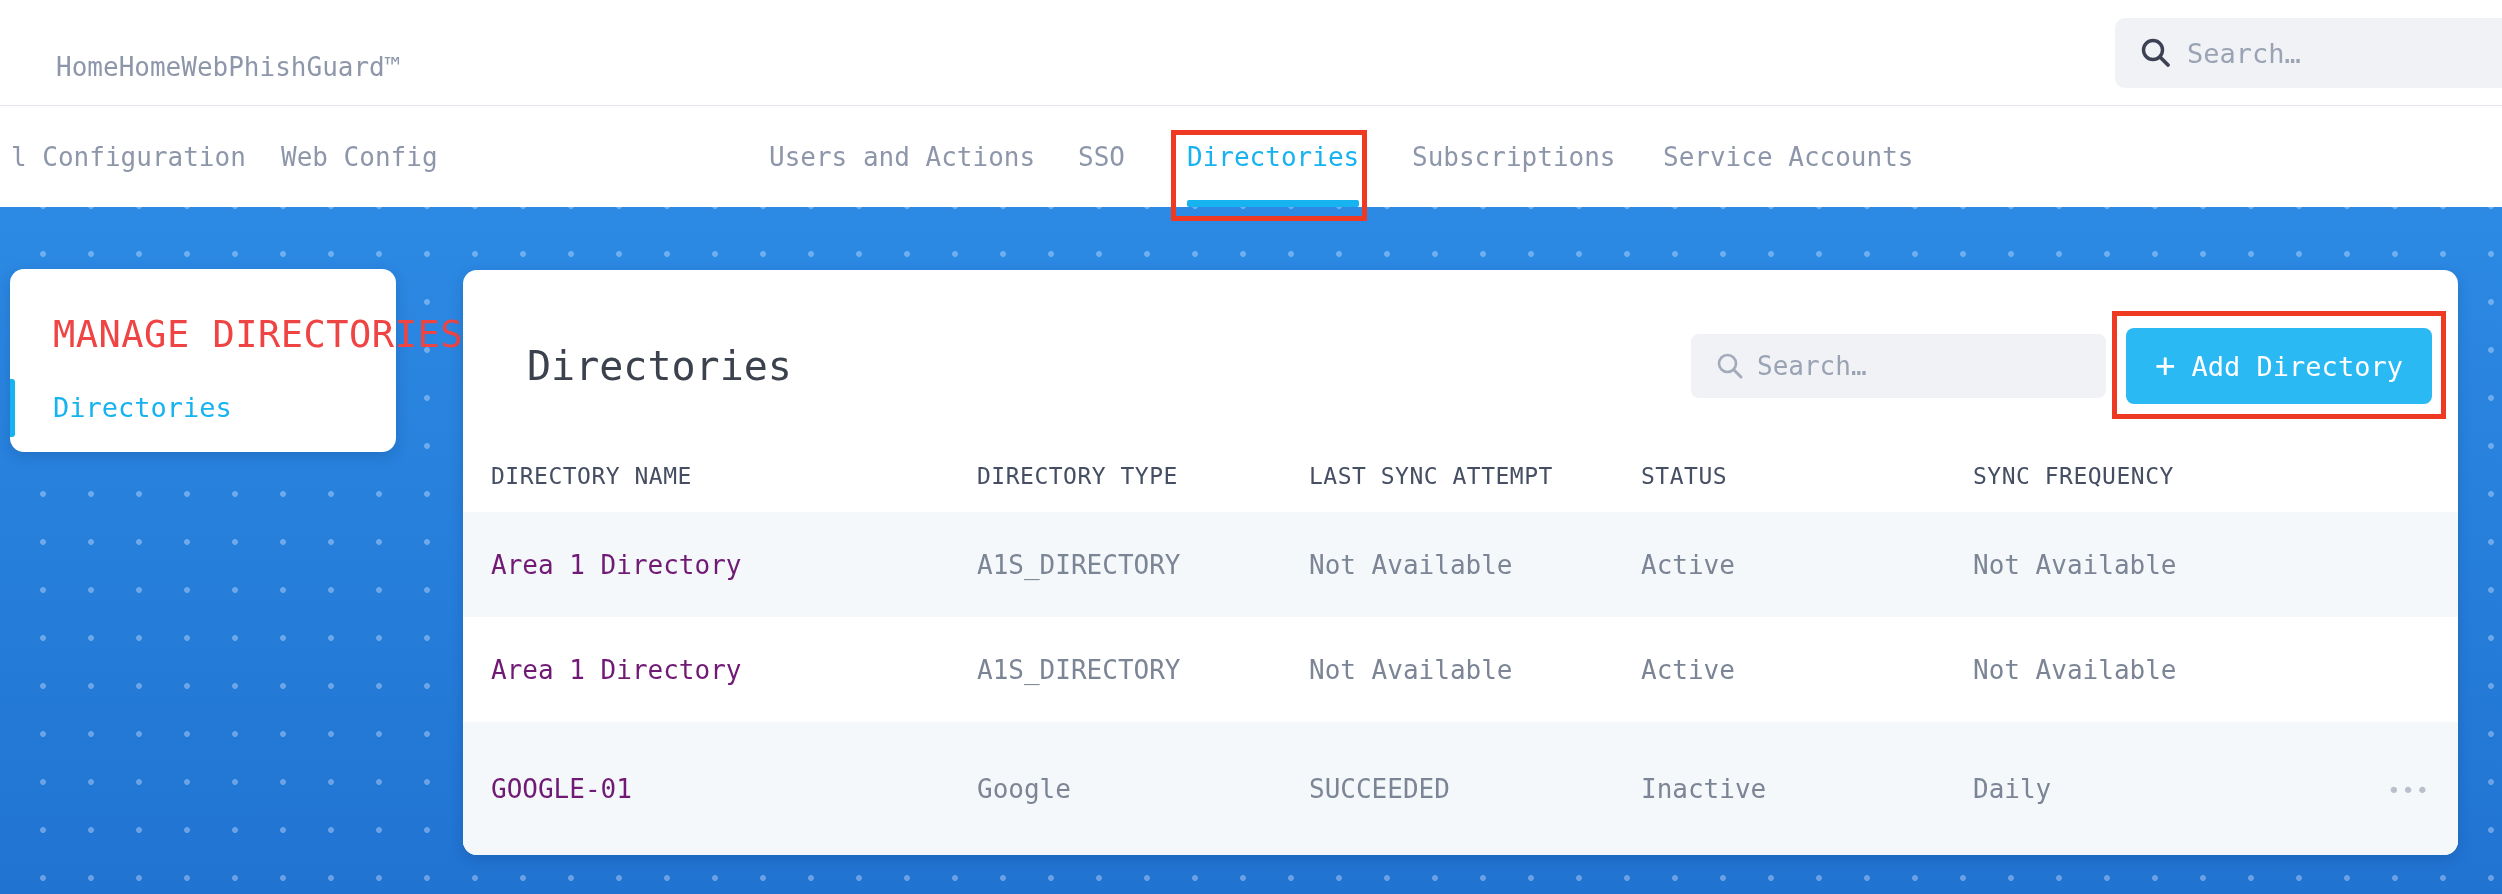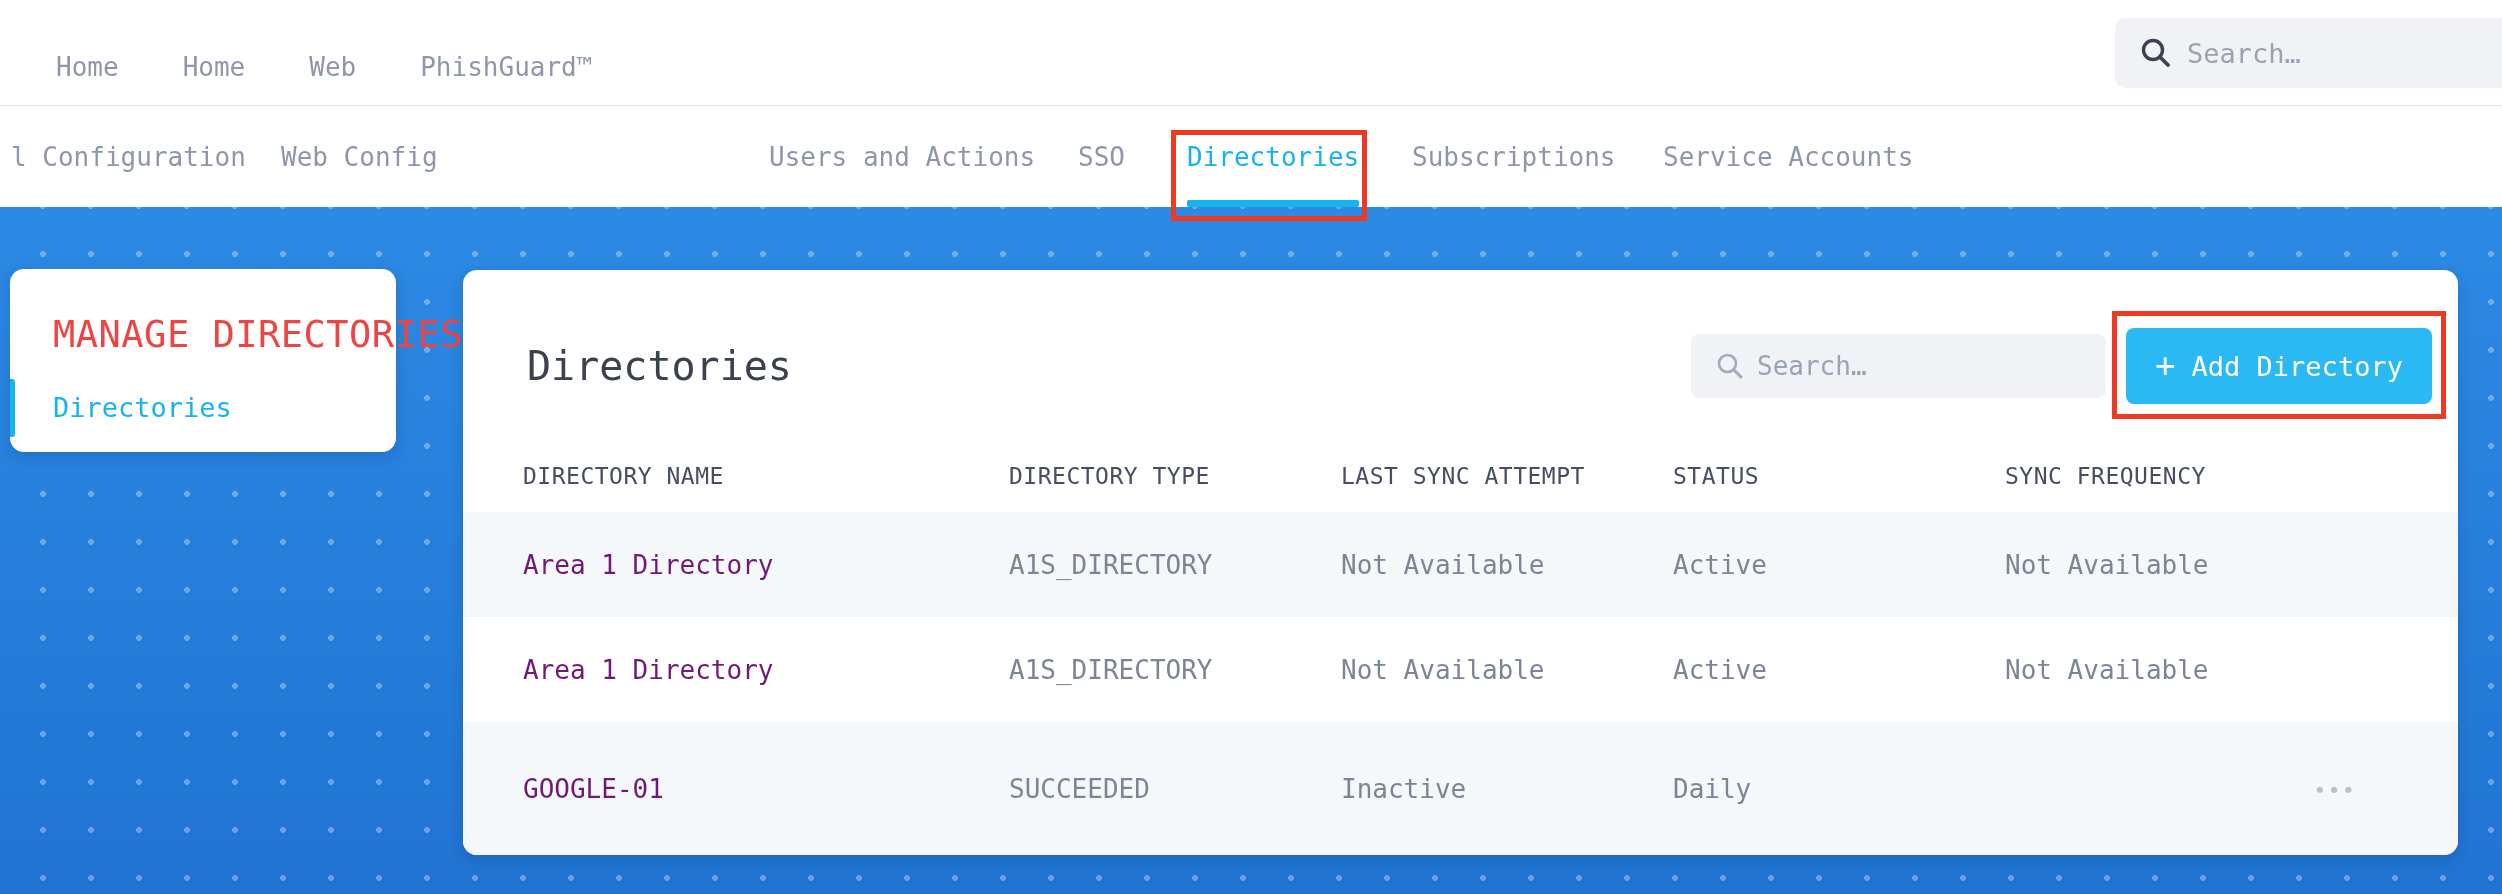--- a/index.html
+++ b/index.html
@@ -9,21 +9,21 @@
     font-family:"DejaVu Sans Mono","Liberation Mono",monospace;
     background:#ffffff;
   }
 
   
   .topbar {
     position:absolute; top:0; left:0; right:0; height:106px;
     background:#ffffff; border-bottom:1px solid #e4e8ee;
     display:flex; align-items:center; z-index:5;
   }
-  .topnav-items { display:flex; align-items:center; gap:64px; margin-left:56px;margin-top:28px; }
+  .topnav-items { display:flex; align-items:center; margin-left:56px;margin-top:28px; }
   .topnav-item { font-size:26px; color:#8e96aa; text-decoration:none; cursor:pointer; white-space:nowrap; }
   .topsearch {
     position:absolute; left:2115px; top:18px; width:400px; height:70px;
     background:#f1f2f5; border-radius:10px; display:flex; align-items:center;
   }
   .topsearch svg { position:absolute; left:24px; }
   .topsearch input {
     width:100%; height:100%; background:transparent; border:none; outline:none;
     padding-left:72px; font-family:inherit; font-size:27px; color:#3c4254;
   }
@@ -93,21 +93,21 @@
     width:306px; height:76px; background:#2ab9f2; border:none; border-radius:8px;
     color:#ffffff; font-family:inherit; font-size:27px; cursor:pointer;
     display:flex; align-items:center; justify-content:center; gap:16px; white-space:nowrap;
   }
   .add-btn .plus { font-size:34px; line-height:1; position:relative; top:-1px; }
 
   
   .t-head, .t-row {
     display:grid;
     grid-template-columns:486px 332px 332px 332px 351px 1fr;
-    align-items:center; padding:0 60px;
+    align-items:center; padding:0 28px;
   }
   .t-head { margin-top:34px; height:72px; }
   .t-head span { font-size:23px; color:#454e63; letter-spacing:0.5px; white-space:nowrap; }
   .t-row { height:105px; font-size:26px; color:#7c8595; }
   .t-row.alt { background:#f4f8fb; }
   .t-row.last { height:134px; }
   .cell { white-space:nowrap; }
   .cell.link { color:#701a75; text-decoration:none; cursor:pointer; }
   .menu-cell { justify-self:end; }
   .more-btn {
@@ -204,20 +204,21 @@
         <a class="cell link">Area 1 Directory</a>
         <span class="cell">A1S_DIRECTORY</span>
         <span class="cell">Not Available</span>
         <span class="cell">Active</span>
         <span class="cell">Not Available</span>
         <span class="menu-cell"></span>
       </div>
 
       <div class="t-row alt last">
         <a class="cell link">GOOGLE-01</a>
+        <span class="cell">Google</span>
         <span class="cell">SUCCEEDED</span>
         <span class="cell">Inactive</span>
         <span class="cell">Daily</span>
         <span class="menu-cell">
           <button class="more-btn">•••</button>
         </span>
       </div>
     </section>
   </main>
 

